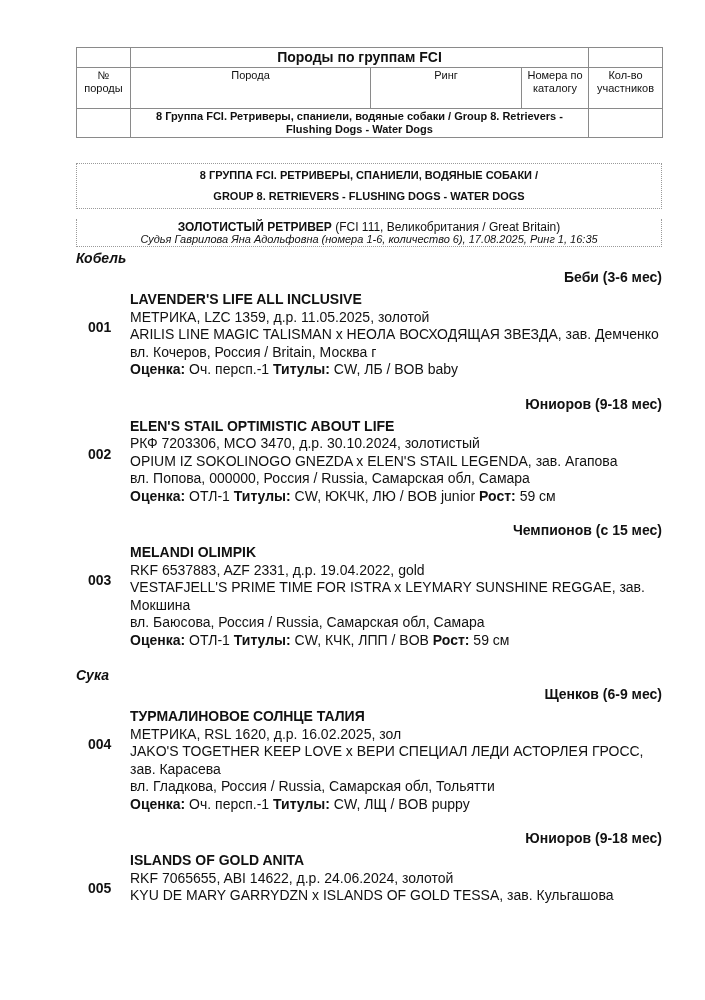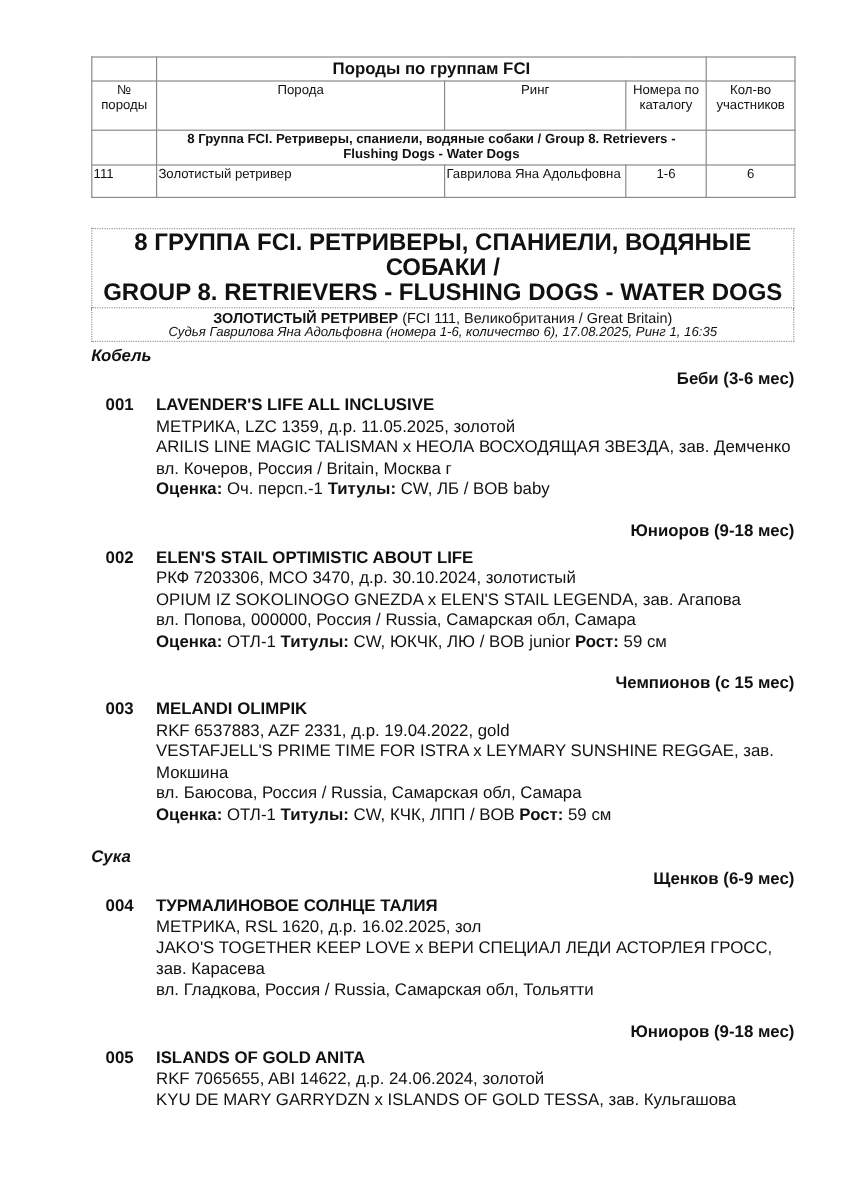--- a/index.html
+++ b/index.html
@@ -17,36 +17,36 @@
     table.fci td { border: 1px solid #8a8a8a; padding: 1px 1px; vertical-align: top; }
     table.fci .title { font-weight: bold; font-size: 14px; text-align: center; line-height: 17px; padding: 1px 3px; }
     table.fci .hdr { text-align: center; height: 38px; }
     table.fci .group { font-weight: bold; text-align: center; height: 25px; }
     table.fci .c { text-align: center; }
     table.fci .row td { height: 24px; }
 
     
     .group-box {
       margin-top: 25px; border: 1px dotted #9a9a9a;
-      text-align: center; font-weight: bold; font-size: 20px; line-height: 21px;
+      text-align: center; font-weight: bold; font-size: 11px; line-height: 21px;
       padding: 1px 4px 1px 4px;
     }
     .breed-box {
       border: 1px dotted #9a9a9a; border-top: none;
-      text-align: center; padding: 1px 4px 1px 4px;
+      text-align: center; padding: 1px 4px 1px 4px; margin-top: 10px;
     }
     .breed-line { font-size: 12px; line-height: 14px; }
     .breed-line b { font-weight: bold; }
     .judge-line { font-size: 11px; line-height: 11px; font-style: italic; }
 
     .sex { font-weight: bold; font-style: italic; font-size: 14px; margin-top: 3px; line-height: 17px; }
     .class-title { text-align: right; font-weight: bold; font-size: 14px; line-height: 17px; }
 
     .entry { display: flex; margin-left: 12px; font-size: 14px; line-height: 17.5px; }
-    .entry .num { width: 42px; font-weight: bold; flex: none; }
+    .entry .num { width: 42px; font-weight: bold; flex: none; margin-top: 28px; }
     .entry .body { flex: 1; }
     .entry .name { font-weight: bold; }
     .entry b { font-weight: bold; }
   </style>
 </head>
 <body>
 
 <div class="page">
 
   <table class="fci">
@@ -67,27 +67,20 @@
       <td class="hdr">№ породы</td>
       <td class="hdr">Порода</td>
       <td class="hdr">Ринг</td>
       <td class="hdr">Номера по каталогу</td>
       <td class="hdr">Кол-во участников</td>
     </tr>
     <tr>
       <td></td>
       <td colspan="3" class="group">8 Группа FCI. Ретриверы, спаниели, водяные собаки / Group 8. Retrievers - Flushing Dogs - Water Dogs</td>
       <td></td>
-    </tr>
-    <tr class="row">
-      <td>111</td>
-      <td>Золотистый ретривер</td>
-      <td>Гаврилова Яна Адольфовна</td>
-      <td class="c">1-6</td>
-      <td class="c">6</td>
     </tr>
   </tbody>
     </table>
 
   <div class="group-box">
     <div>8 ГРУППА FCI. РЕТРИВЕРЫ, СПАНИЕЛИ, ВОДЯНЫЕ СОБАКИ /</div>
     <div>GROUP 8. RETRIEVERS - FLUSHING DOGS - WATER DOGS</div>
   </div>
   <div class="breed-box">
     <div class="breed-line"><b>ЗОЛОТИСТЫЙ РЕТРИВЕР</b><span> (FCI 111, Великобритания / Great Britain)</span></div>
@@ -135,20 +128,21 @@
   <div class="sex" style="margin-top:18px;">Сука</div>
 
   <div class="class-title" style="margin-top:2px;">Щенков (6-9 мес)</div>
   <div class="entry" style="margin-top:5px;">
     <div class="num">004</div>
     <div class="body">
       <div class="name">ТУРМАЛИНОВОЕ СОЛНЦЕ ТАЛИЯ</div>
       <div>МЕТРИКА, RSL 1620, д.р. 16.02.2025, зол</div>
       <div>JAKO'S TOGETHER KEEP LOVE x ВЕРИ СПЕЦИАЛ ЛЕДИ АСТОРЛЕЯ ГРОСС, зав. Карасева</div>
       <div>вл. Гладкова, Россия / Russia, Самарская обл, Тольятти</div>
+      <div><b>Оценка:</b><span> Оч. персп.-1 </span><b>Титулы:</b><span> CW, ЛЩ / BOB puppy</span></div>
     </div>
   </div>
 
   <div class="class-title" style="margin-top:17px;">Юниоров (9-18 мес)</div>
   <div class="entry" style="margin-top:5px;">
     <div class="num">005</div>
     <div class="body">
       <div class="name">ISLANDS OF GOLD ANITA</div>
       <div>RKF 7065655, ABI 14622, д.р. 24.06.2024, золотой</div>
       <div>KYU DE MARY GARRYDZN x ISLANDS OF GOLD TESSA, зав. Кульгашова</div>

